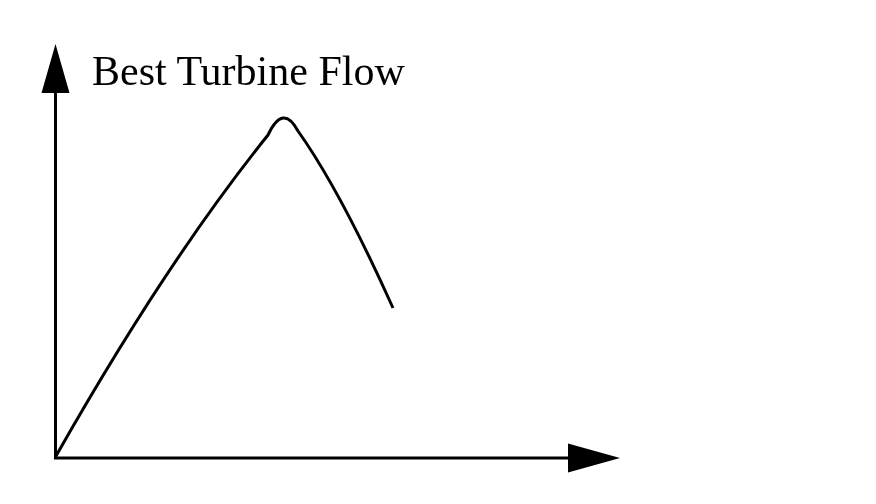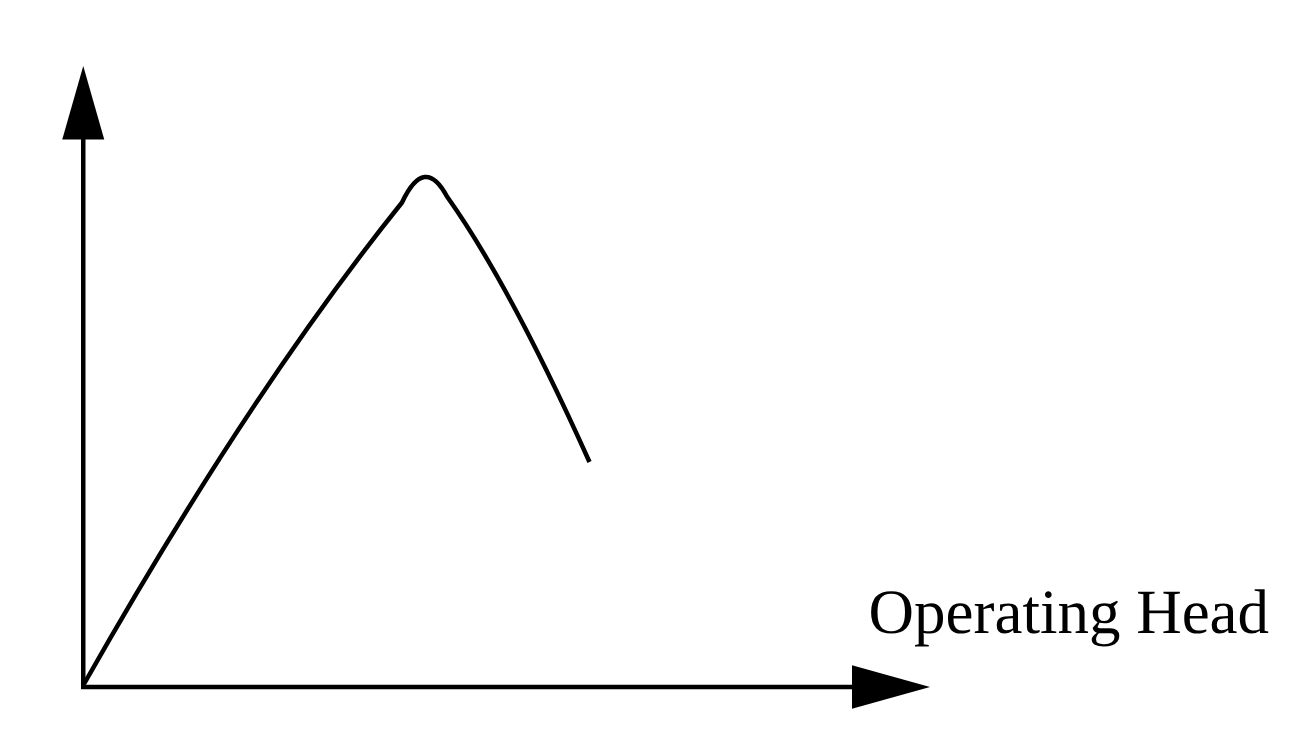--- a/index.html
+++ b/index.html
@@ -52,16 +52,16 @@
     </g>
 
     <g>
       <path class="axis-line" stroke-width="3" d="M 55.5 459 L 55.5 88"></path>
       <polygon class="arrowhead" points="55.5,44 41.5,93 69.5,93"></polygon>
     </g>
 
     <path class="curve" stroke-width="3" d="M 56 456 Q 166 262 268 135 Q 283 103 298 131 Q 340 190 393 308"></path>
   </svg>
 
+  <div class="axis-label y-label">Best Turbine Flow</div>
 
-  <div class="axis-label x-label">Operating Head</div>
 
 </div>
 
 </body></html>

